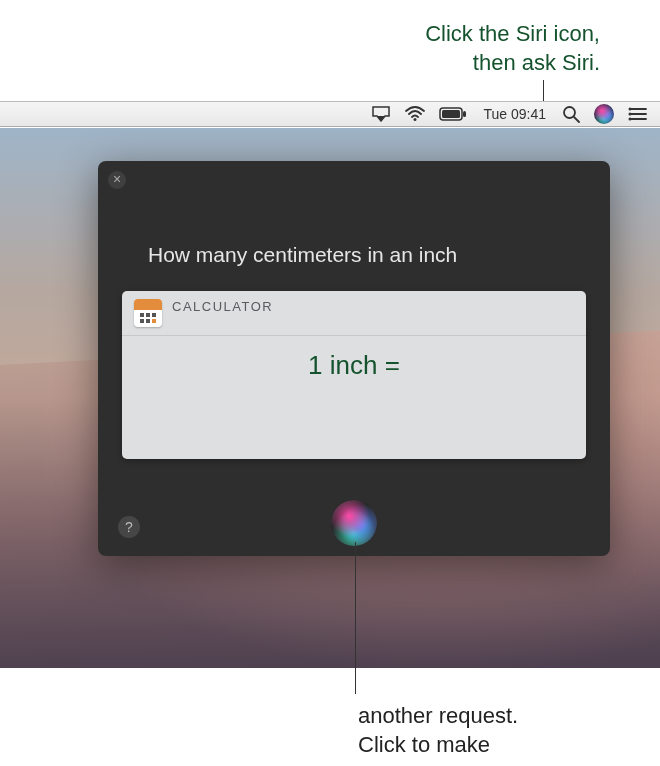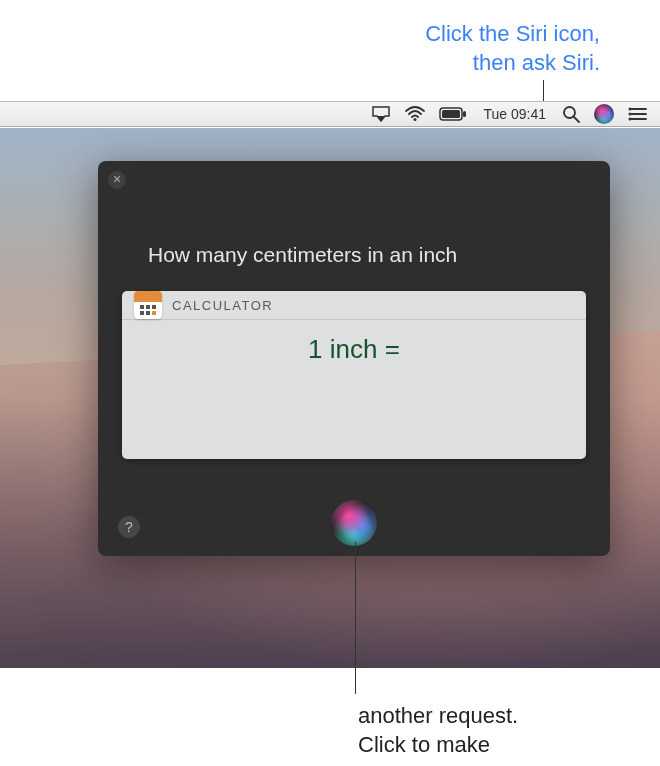--- a/index.html
+++ b/index.html
@@ -9,21 +9,21 @@
       width: 660px;
       height: 766px;
       position: relative;
     }
     .callout-top {
       position: absolute;
       top: 20px;
       right: 60px;
       text-align: right;
       font-size: 22px;
-      color: #3b82f6;
+      color: #14532d;
       line-height: 1.3;
     }
     .callout-line-top {
       position: absolute;
       top:80px;
       right: 116px;
       width: 1px;
       height: 22px;
       background: #333;
     }
@@ -116,23 +116,22 @@
       left: 24px;
       right: 24px;
       height: 168px;
       background: #dedfe0;
       border-radius: 5px;
       box-shadow: 0 2px 6px rgba(0,0,0,.3);
       overflow:hidden;
     }
     .calc-header {
       display:flex;
-      align-items:center;
       gap:10px;
-      padding:0 12px;
+      padding:8px 12px;
       border-bottom: 1px solid rgba(0,0,0,.1);
     }
     .calc-icon-box{
       width:28px;height:28px;
       border-radius:4px;
       background:#fff;
       position:relative;
       box-shadow: 0 1px 2px rgba(0,0,0,.25);
       overflow:hidden;
     }

